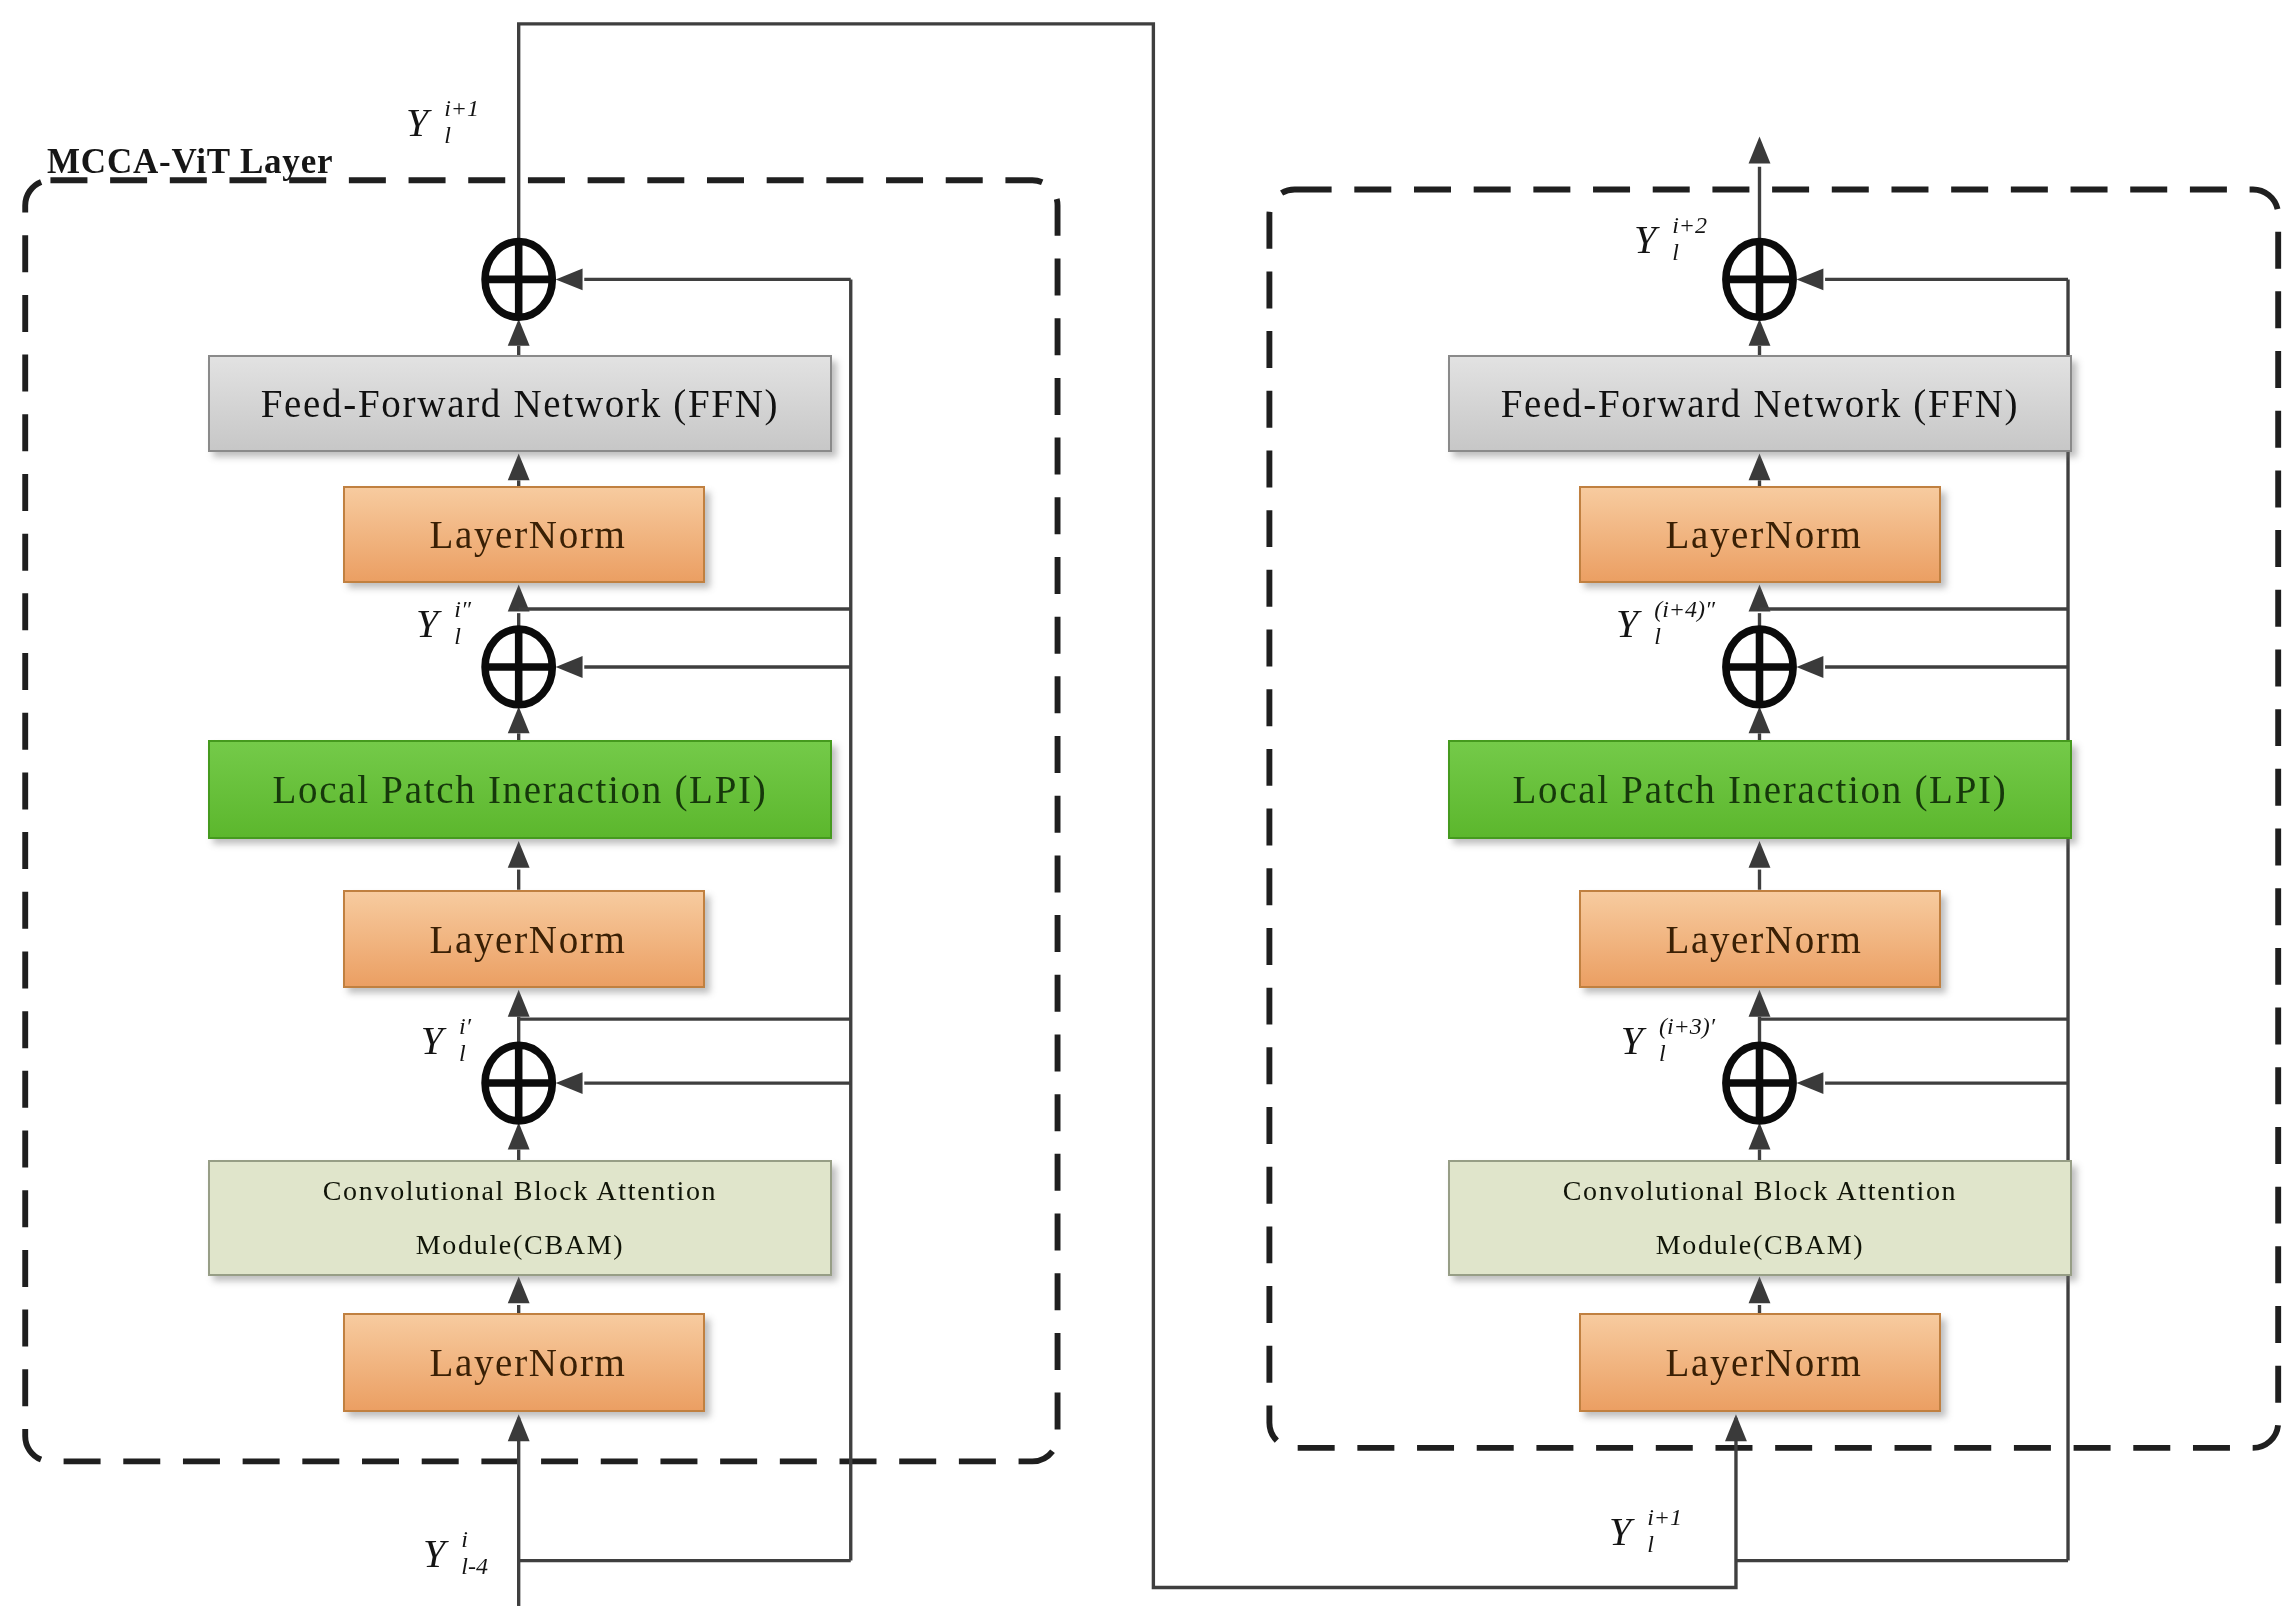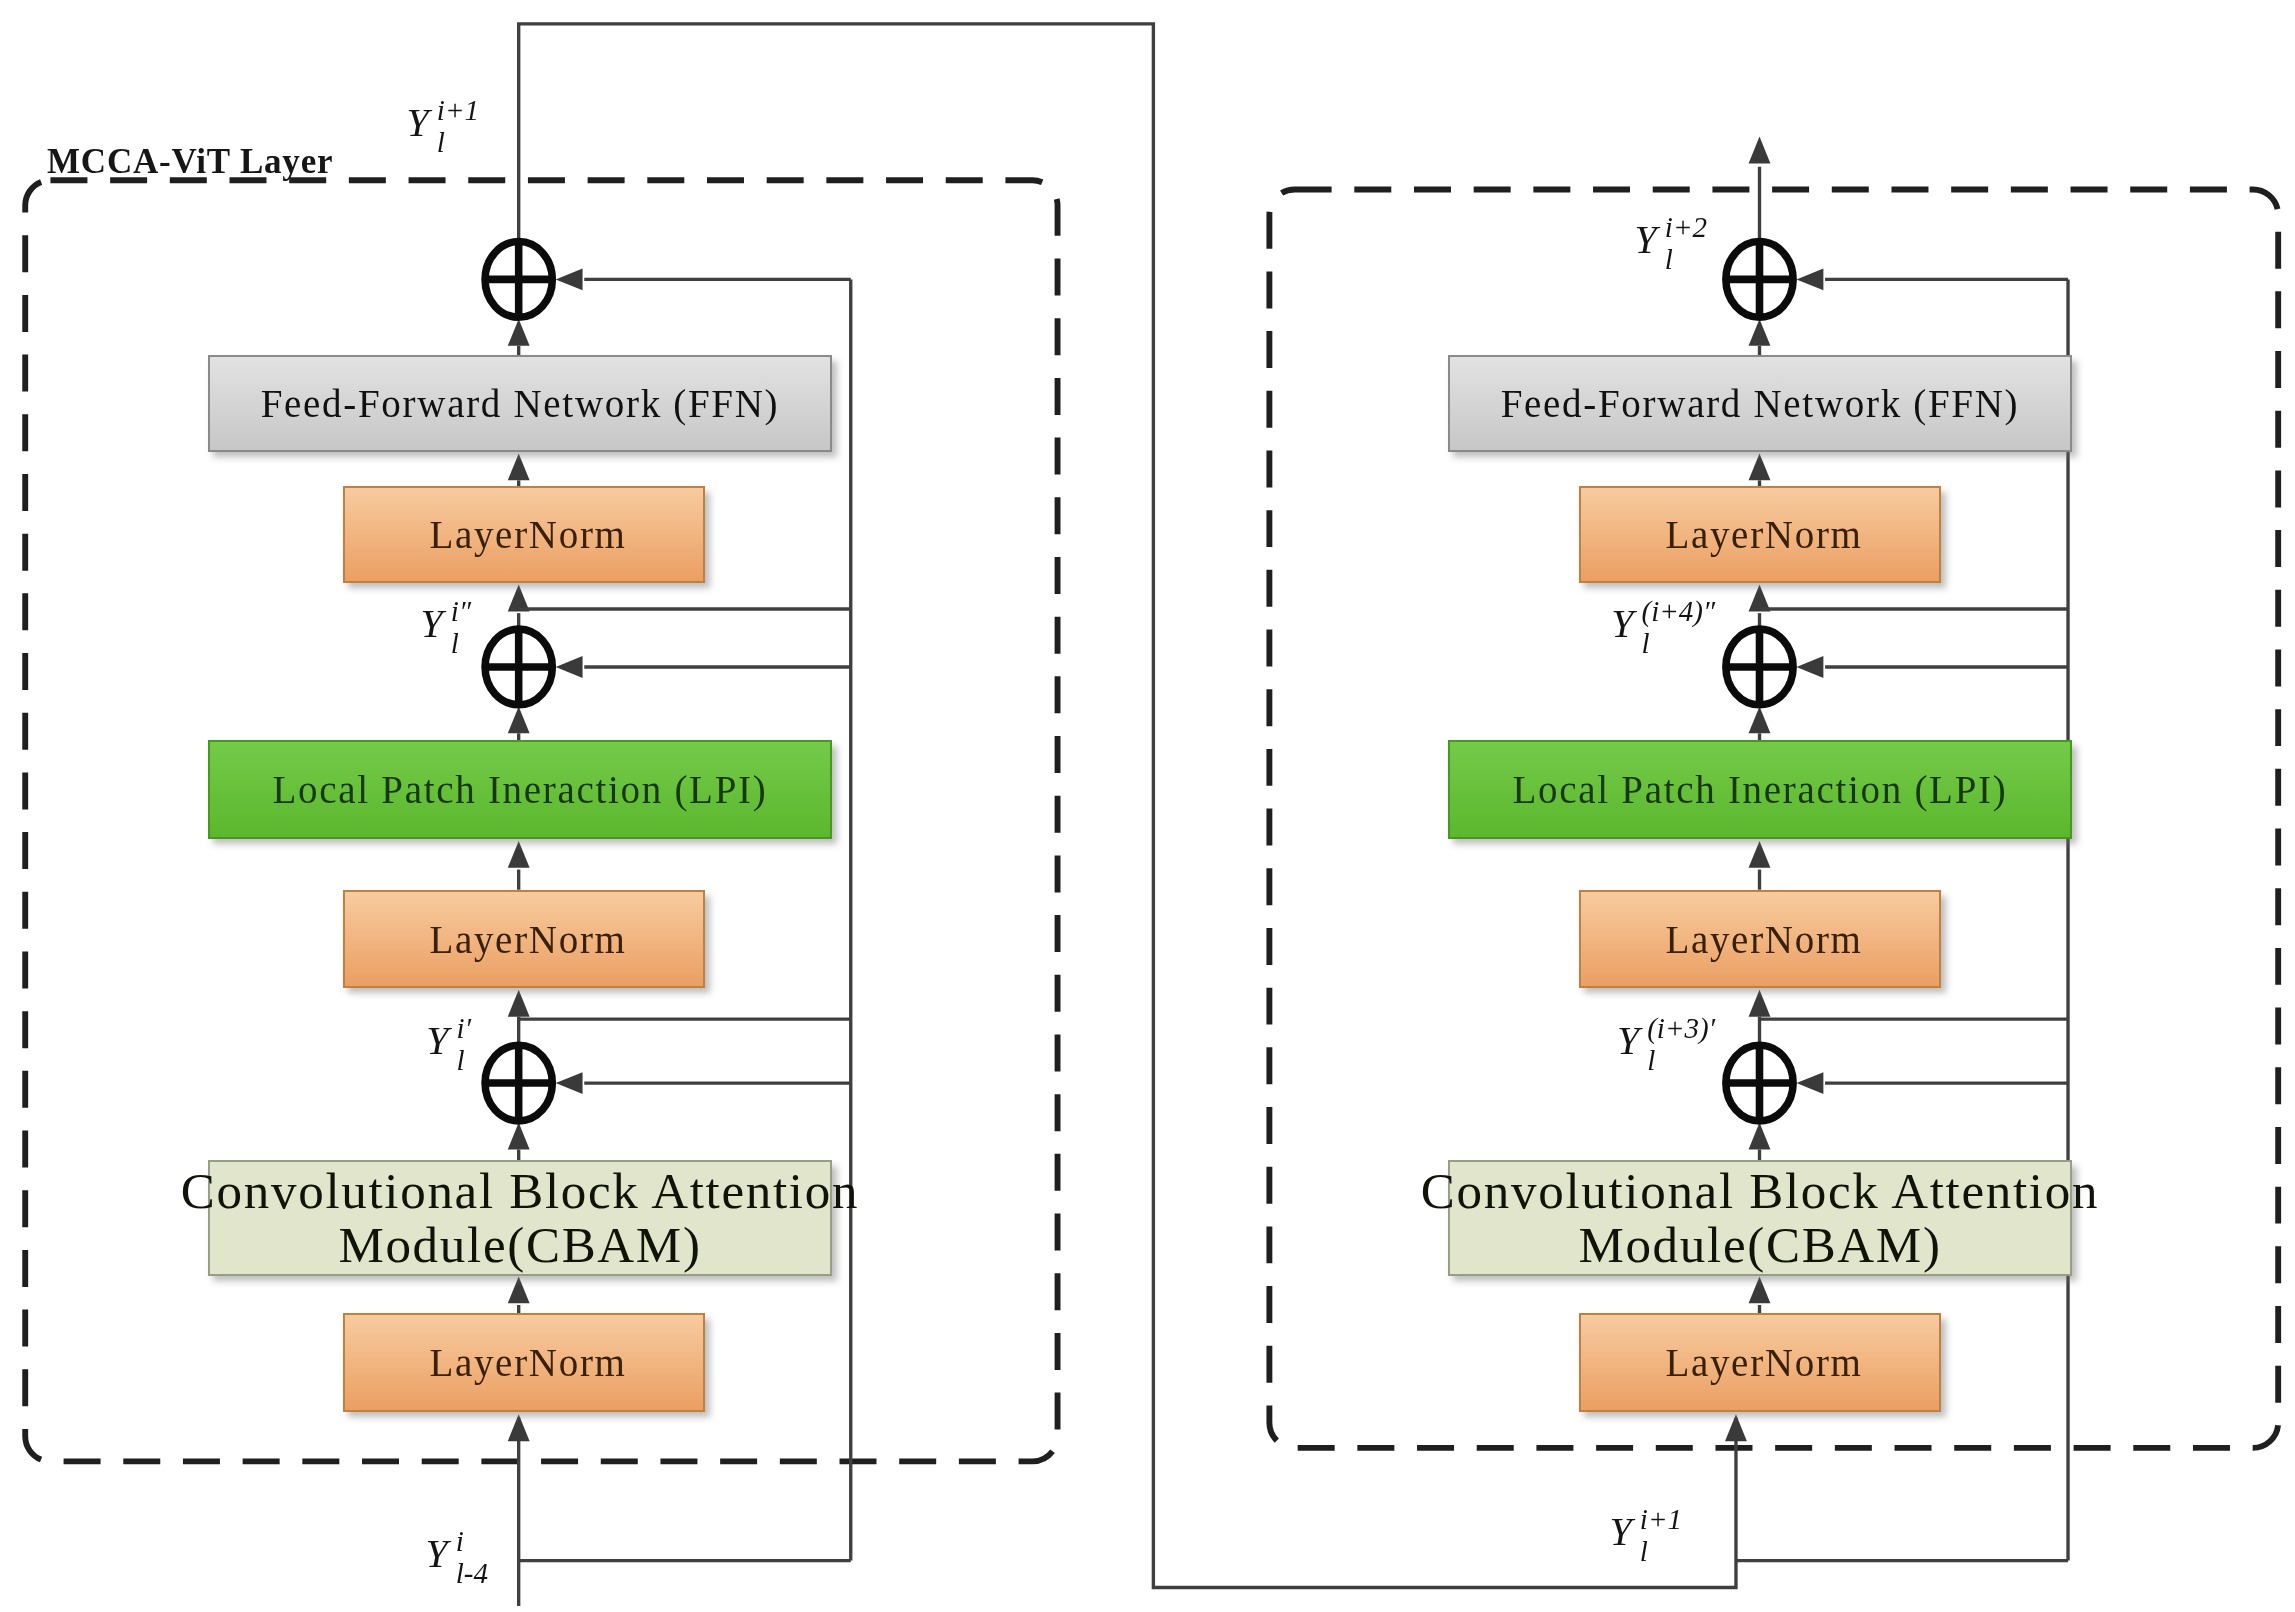--- a/index.html
+++ b/index.html
@@ -23,30 +23,30 @@
        align-items:center;justify-content:center;text-align:right;
        letter-spacing:1.7px;box-shadow:5px 5.9px 6.7px rgba(110,110,110,.45);}
   .box .line{white-space:nowrap;}
   .ffn{background:linear-gradient(var(--ffn-fill-top),var(--ffn-fill-bottom));
        border:2.5px solid var(--ffn-border);color:var(--ffn-text);font-size:39px;}
   .ln{background:linear-gradient(var(--layernorm-fill-top),var(--layernorm-fill-bottom));
       border:2.5px solid var(--layernorm-border);color:var(--layernorm-text);font-size:39px;padding-left:8px;}
   .lpi{background:linear-gradient(var(--lpi-fill-top),var(--lpi-fill-bottom));
        border:2.5px solid var(--lpi-border);color:var(--lpi-text);font-size:39px;}
   .cbam{background:var(--cbam-fill);border:2.5px solid var(--cbam-border);
-        color:var(--cbam-text);font-size:51px;line-height:54px;}
+        color:var(--cbam-text);font-size:28px;line-height:54px;}
 
   .title{position:absolute;left:47px;top:106px;width:286px;font-size:35px;font-weight:bold;
          letter-spacing:0.8px;color:#161616;white-space:nowrap;margin-top:36px;}
 
   .mlabel{position:absolute;display:flex;justify-content:flex-end;align-items:flex-start;
           font-style:italic;color:#141414;font-size:40px;line-height:1;}
   .mbase{line-height:1;}
   .mstack{display:inline-flex;flex-direction:column;align-items:flex-start;
-          font-size:29px;line-height:1;margin-left:8px;transform:translateY(-6.7px);}
+          font-size:24px;line-height:1;margin-left:16px;transform:translateY(-6.7px);}
   .mstack .sup{display:block;}
   .mstack .sub{display:block;margin-top:2.5px;}
 </style>
 </head>
 <body>
 
 <div class="canvas">
 
   <svg class="wires" width="2295" height="1613" viewBox="0 0 2730 1918">
 

